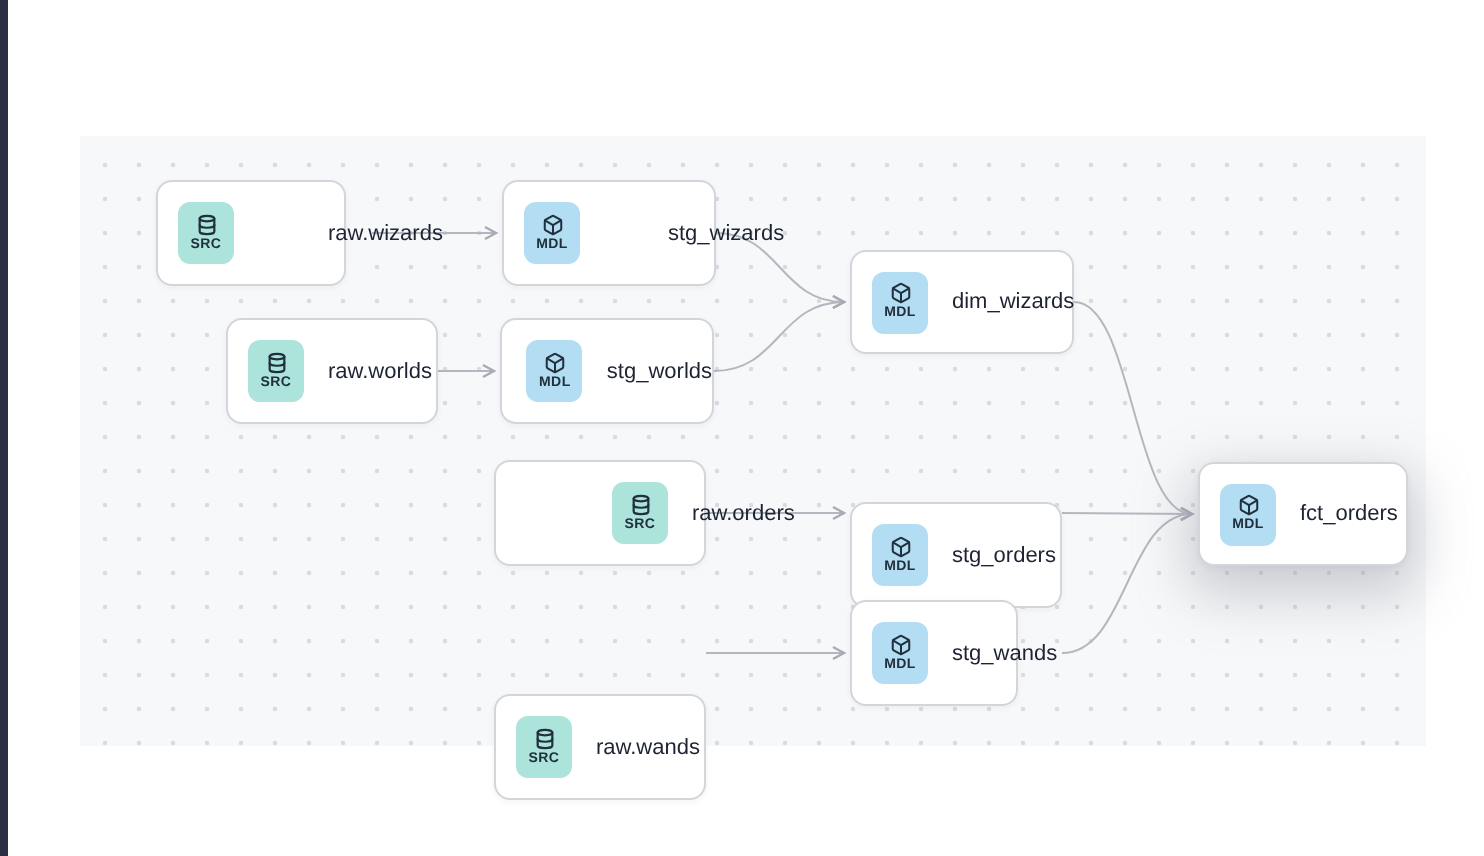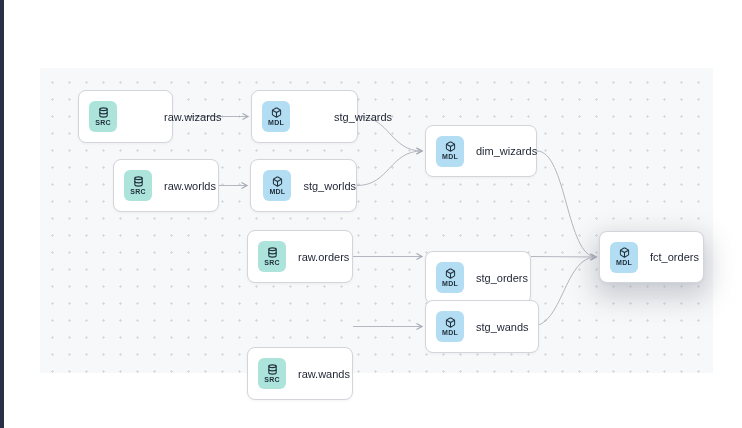--- a/index.html
+++ b/index.html
@@ -136,21 +136,21 @@
             <svg viewBox="0 0 24 24" fill="none" stroke="#21303d" stroke-width="2.2" stroke-linecap="round" stroke-linejoin="round">
               <path d="M21 16V8a2 2 0 0 0-1-1.73l-7-4a2 2 0 0 0-2 0l-7 4A2 2 0 0 0 3 8v8a2 2 0 0 0 1 1.73l7 4a2 2 0 0 0 2 0l7-4A2 2 0 0 0 21 16z"></path>
               <polyline points="3.27 6.96 12 12.01 20.73 6.96"></polyline>
               <line x1="12" y1="22.08" x2="12" y2="12"></line>
             </svg>
           </span>
           <span class="badge-label">MDL</span>
         </span>
         <span class="node-label">dim_wizards</span>
       </div>
-      <div class="node" style="left: 207px; top: 162px; width: 106px; height: 53px;">
+      <div class="node" style="left: 207px; top: 162px; width: 106px; height: 53px; padding-left: 48px;">
         <span class="badge" style="background:#ace4db">
           <span>
             <svg viewBox="0 0 24 24" fill="none" stroke="#21303d" stroke-width="2.4" stroke-linecap="round" stroke-linejoin="round">
               <ellipse cx="12" cy="5" rx="8" ry="3"></ellipse>
               <path d="M4 5v14c0 1.66 3.58 3 8 3s8-1.34 8-3V5"></path>
               <path d="M4 12c0 1.66 3.58 3 8 3s8-1.34 8-3"></path>
             </svg>
           </span>
           <span class="badge-label">SRC</span>
         </span>
@@ -175,21 +175,21 @@
             <svg viewBox="0 0 24 24" fill="none" stroke="#21303d" stroke-width="2.4" stroke-linecap="round" stroke-linejoin="round">
               <ellipse cx="12" cy="5" rx="8" ry="3"></ellipse>
               <path d="M4 5v14c0 1.66 3.58 3 8 3s8-1.34 8-3V5"></path>
               <path d="M4 12c0 1.66 3.58 3 8 3s8-1.34 8-3"></path>
             </svg>
           </span>
           <span class="badge-label">SRC</span>
         </span>
         <span class="node-label">raw.wands</span>
       </div>
-      <div class="node" style="left: 385px; top: 232px; width: 114px; height: 53px;">
+      <div class="node" style="left: 385px; top: 232px; width: 84px; height: 53px;">
         <span class="badge" style="background:#b3ddf2">
           <span>
             <svg viewBox="0 0 24 24" fill="none" stroke="#21303d" stroke-width="2.2" stroke-linecap="round" stroke-linejoin="round">
               <path d="M21 16V8a2 2 0 0 0-1-1.73l-7-4a2 2 0 0 0-2 0l-7 4A2 2 0 0 0 3 8v8a2 2 0 0 0 1 1.73l7 4a2 2 0 0 0 2 0l7-4A2 2 0 0 0 21 16z"></path>
               <polyline points="3.27 6.96 12 12.01 20.73 6.96"></polyline>
               <line x1="12" y1="22.08" x2="12" y2="12"></line>
             </svg>
           </span>
           <span class="badge-label">MDL</span>
         </span>

